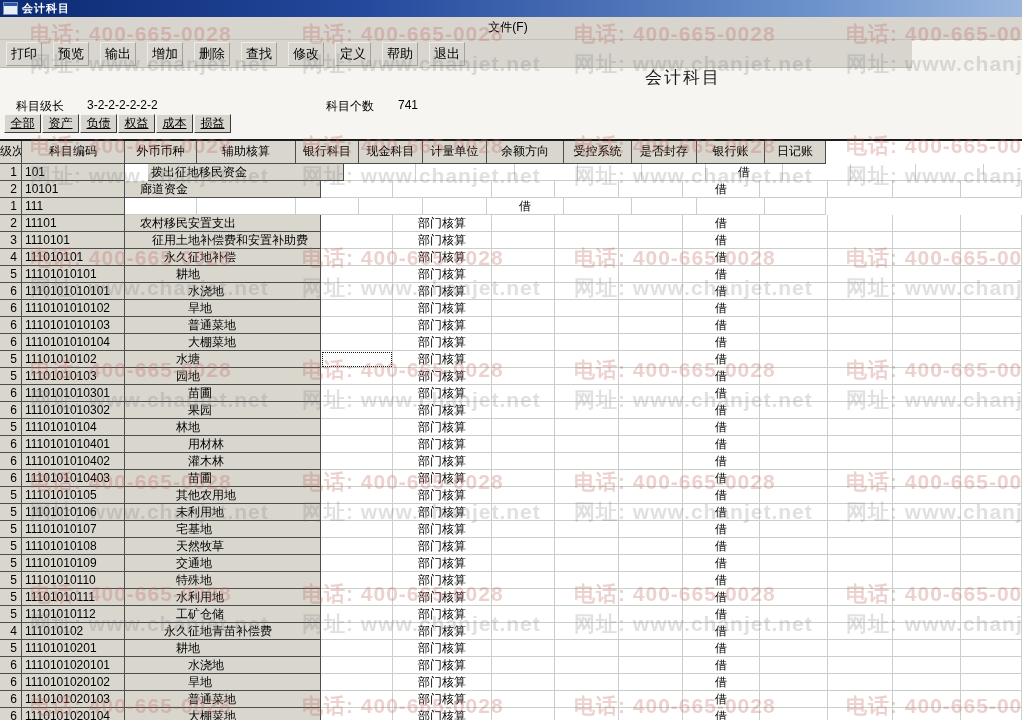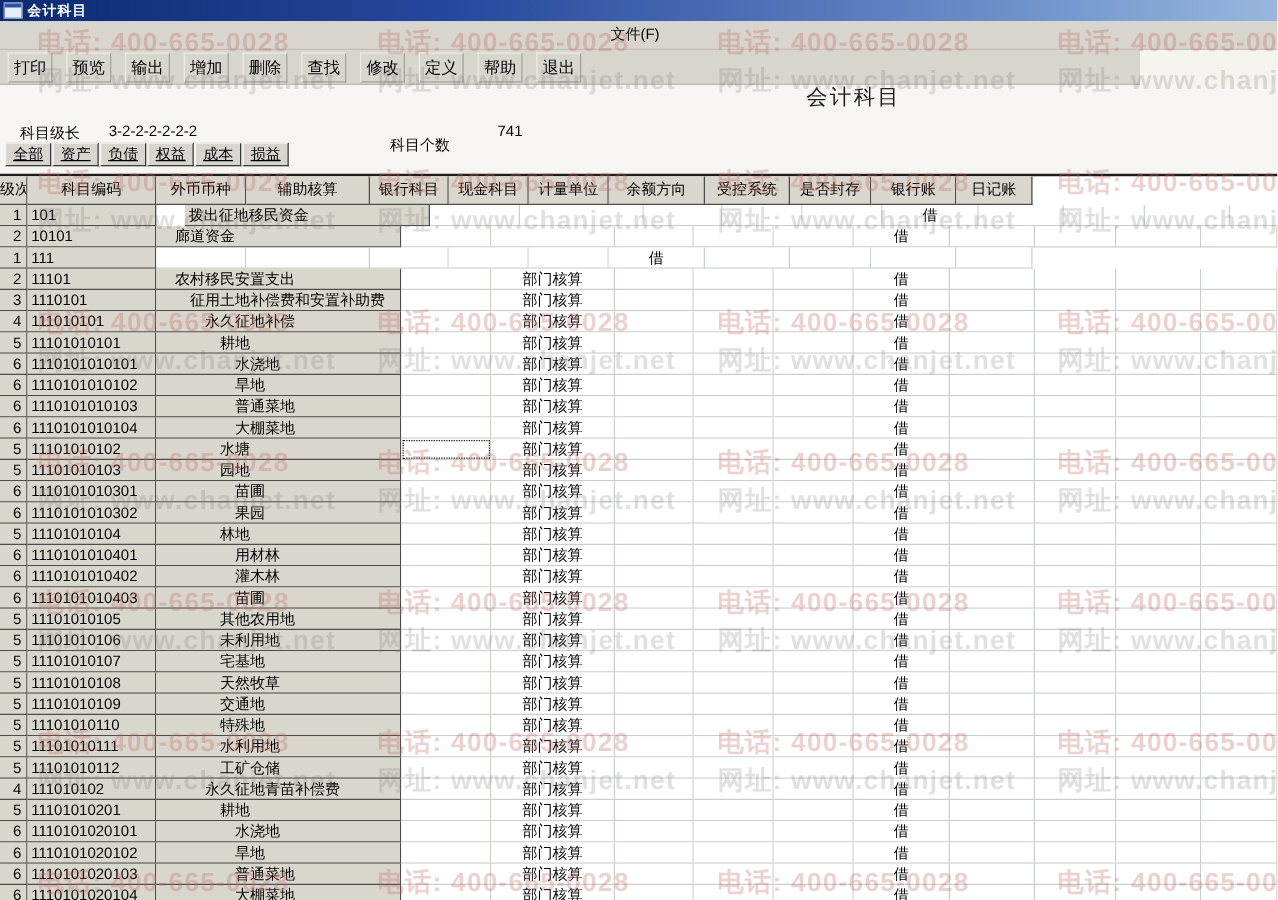--- a/index.html
+++ b/index.html
@@ -33,21 +33,21 @@
   }
   .tb-btn{
     margin-right:11px;padding:2px 4px;background:#d8d5ce;color:#000;
     border:1px solid;border-color:#ecebe5 #a4a29a #a4a29a #ecebe5;cursor:default;white-space:nowrap;
   }
   
   .workspace{position:absolute;top:68px;left:0;width:1022px;height:71px;background:#f6f5f1;}
   .report-title{position:absolute;left:645px;top:66px;font-size:17px;letter-spacing:2px;color:#1c1c1c;}
   .info-label,.info-value{position:absolute;top:98px;font-size:12px;color:#000;white-space:nowrap;}
   .lbl-level{left:16px;} .val-level{left:87px;}
-  .lbl-count{left:312px;margin-top:10px;} .val-count{left:398px;}
+  .lbl-count{left:326px;} .val-count{left:398px;}
   
   .tabs{position:absolute;left:4px;top:114px;display:flex;}
   .tab{
     width:37px;height:19px;box-sizing:border-box;margin-right:1px;
     background:#d8d5ce;border:1px solid;border-color:#f4f3ee #3a3a3a #3a3a3a #f4f3ee;
     font-size:12px;line-height:16px;text-align:center;text-decoration:underline;color:#000;cursor:default;
   }
   
   .grid{
     position:absolute;top:139px;left:0;width:1022px;height:581px;overflow:hidden;

